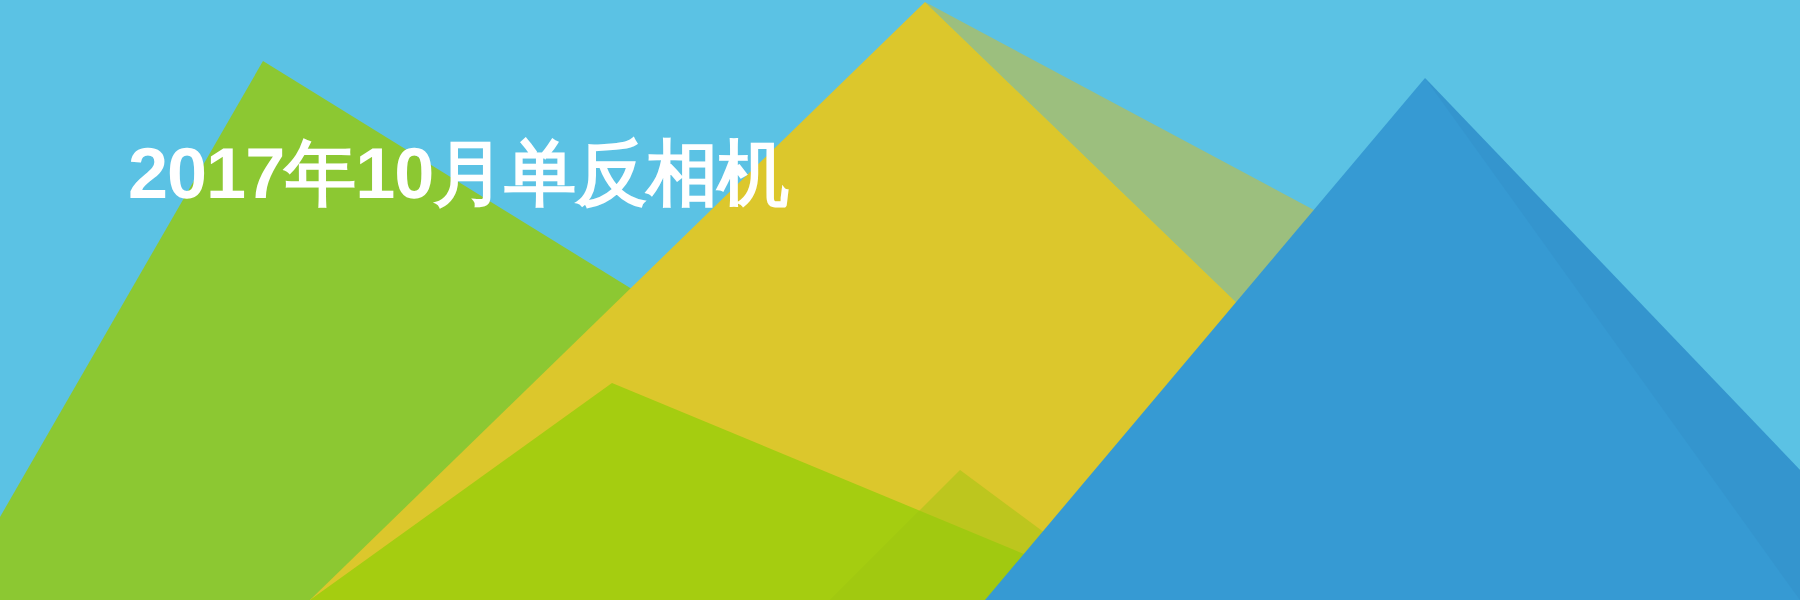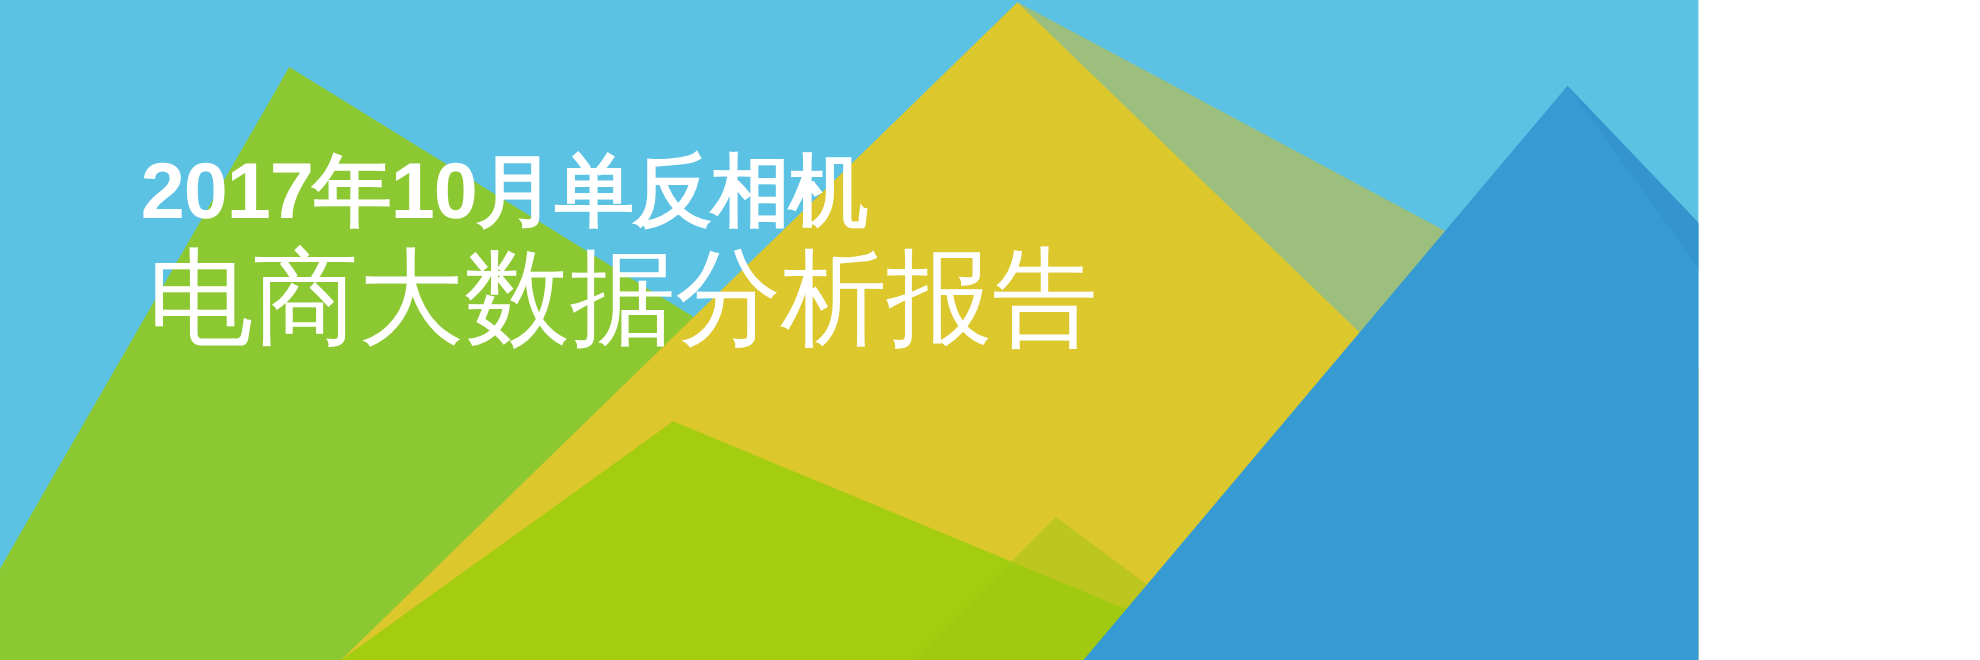--- a/index.html
+++ b/index.html
@@ -3,21 +3,21 @@
 <meta charset="utf-8">
 <title>Report Cover Banner</title>
 <style>
   html, body {
     margin: 0;
     padding: 0;
     background: #ffffff;
   }
   #banner {
     position: relative;
-    width: 1544px;
+    width: 1800px;
     height: 600px;
     overflow: hidden;
     font-family: "Liberation Sans", "DejaVu Sans", sans-serif;
   }
   #bg-svg {
     position: absolute;
     top: 0; left: 0;
     width: 1800px;
     height: 600px;
     display: block;
@@ -74,16 +74,15 @@
     <polygon points="830,600 1135,600 960,470" fill="#9DC50F" opacity="0.5"></polygon>
 
     <polygon points="1425,78 985,600 1800,600 1800,470" fill="#369AD3"></polygon>
 
     <polygon points="1425,78 1800,470 1800,600" fill="#3291C8" opacity="0.45"></polygon>
 
   </svg>
 
   <div id="title-block">
     <span class="title-line-1">2017年10月单反相机</span>
-    <span class="title-line-2">电商大数据分析报告</span>
   </div>
 
 </div>
 
 </body></html>

